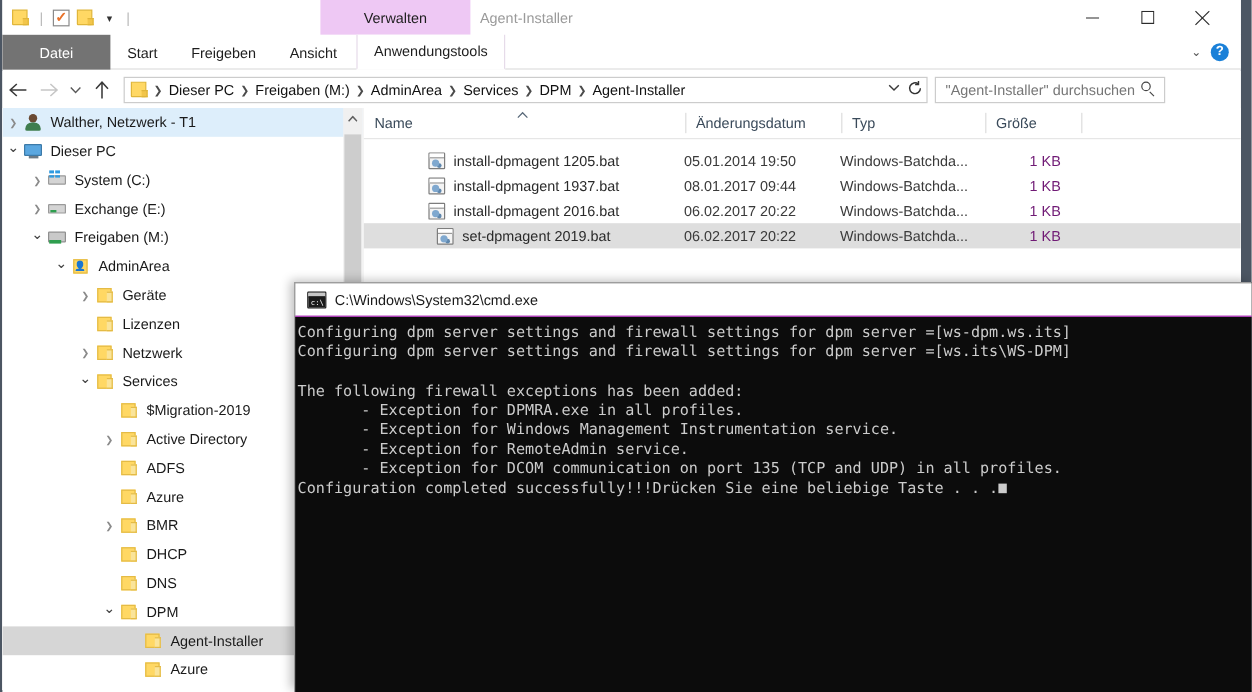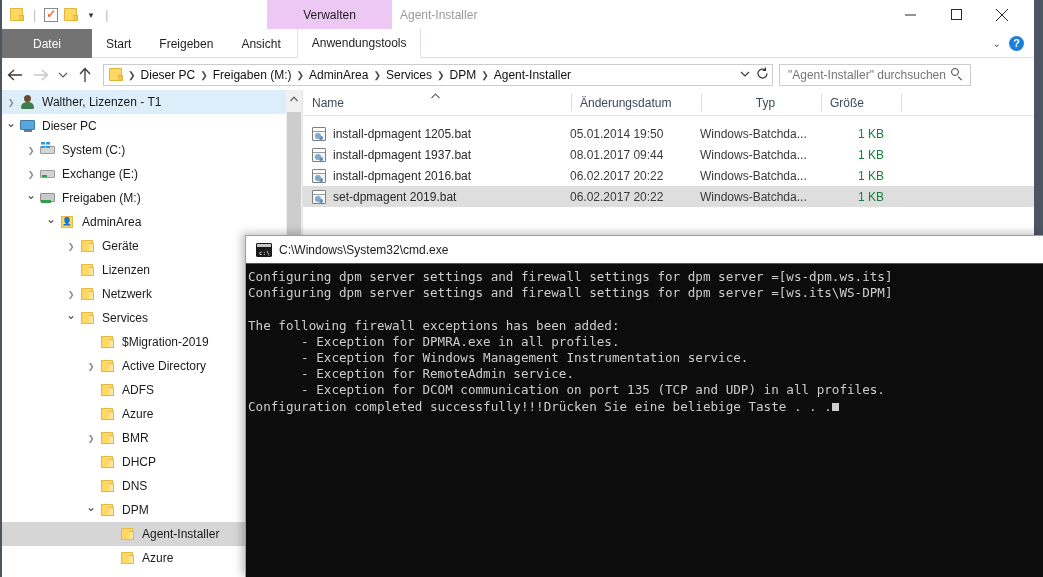--- a/index.html
+++ b/index.html
@@ -309,40 +309,40 @@
     font-size: 12px; color: #3a4a5a; height: 25px;
     display: flex; align-items: center; padding-left: 9px;
     box-sizing: border-box; position: relative;
   }
   .col + .col::before {
     content: ""; position: absolute; left: 0; top: 4px; bottom: 4px;
     width: 1px; background: #dcdcdc;
   }
   .col.c-name  { width: 258px; }
   .col.c-date  { width: 130px; margin-left: 10px; }
-  .col.c-type  { width: 120px; justify-content: center; }
+  .col.c-type  { width: 120px; }
   .col.c-size  { width: 80px; justify-content: flex-end; padding-right: 0; padding-left: 9px;}
   .col.c-end   { flex: 1; }
   .sort-caret {
     position: absolute; left: 128px; top: 1px;
     font-size: 9px; color: #5a6a7a;
   }
   .frow {
     height: 21px; display: flex; align-items: center;
     font-size: 12px; color: #2a2a2a;
   }
   .frow.selected { background: #dedede; }
   .fc {
     box-sizing: border-box; display: flex; align-items: center;
     height: 21px; overflow: hidden; white-space: nowrap;
   }
-  .fc.c-name { width: 258px; padding-left: 9px; }
+  .fc.c-name { width: 258px; padding-left: 9px; justify-content: center; }
   .fc.c-date { width: 130px; padding-left: 9px; color: #3a3a3a; }
   .fc.c-type { width: 120px; padding-left: 9px; color: #3a3a3a; }
-  .fc.c-size { width: 80px; justify-content: flex-end; padding-right: 7px; color: #15803d; text-align: right; }
+  .fc.c-size { width: 80px; justify-content: flex-end; padding-right: 7px; color: #701a75; text-align: right; }
   .bat-ico {
     width: 14px; height: 14px; margin-right: 7px; flex: 0 0 14px;
     border: 1px solid #7d7d7d; background: #f4f4f4; position: relative;
     box-sizing: border-box; border-radius: 1px;
   }
   .bat-ico::before {
     content: ""; position: absolute; left: 0; top: 0; right: 0; height: 3px;
     background: #ffffff; border-bottom: 1px solid #9a9a9a;
   }
   .bat-ico::after {
@@ -531,21 +531,21 @@
   </div>
 
   <div id="content">
 
     <div id="navpane">
       <div id="tree">
           <div class="tree-item sel-light">
             <span style="flex: 0 0 auto; width: 0px;"></span>
             <span class="tw closed"></span>
             <span class="ic user"></span>
-            <span class="lbl">Walther, Lizenzen - T1</span>
+            <span class="lbl">Walther, Netzwerk - T1</span>
           </div>
           <div class="tree-item">
             <span style="flex: 0 0 auto; width: 0px;"></span>
             <span class="tw open"></span>
             <span class="ic pc"></span>
             <span class="lbl">Dieser PC</span>
           </div>
           <div class="tree-item">
             <span style="flex: 0 0 auto; width: 20px;"></span>
             <span class="tw closed"></span>

